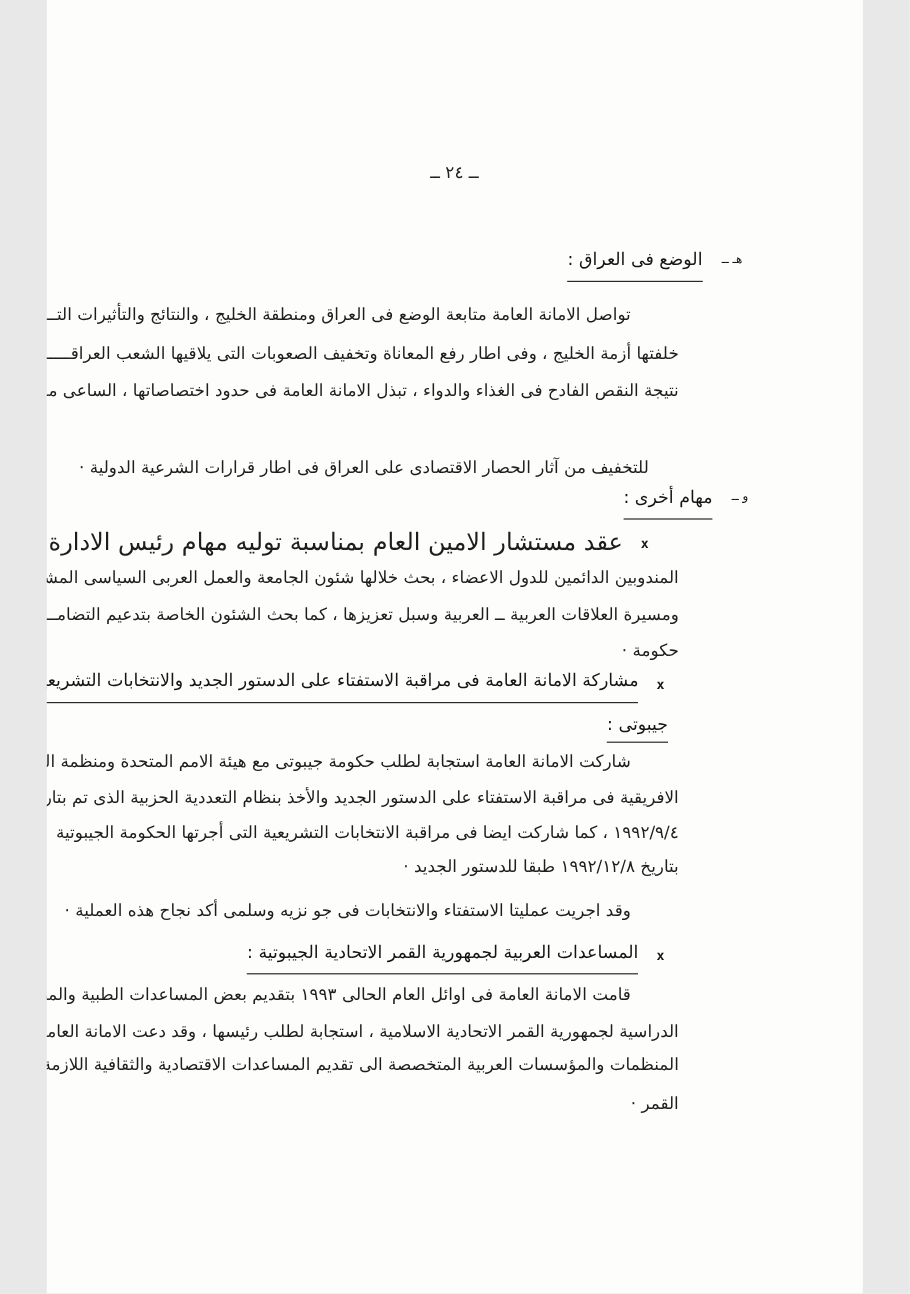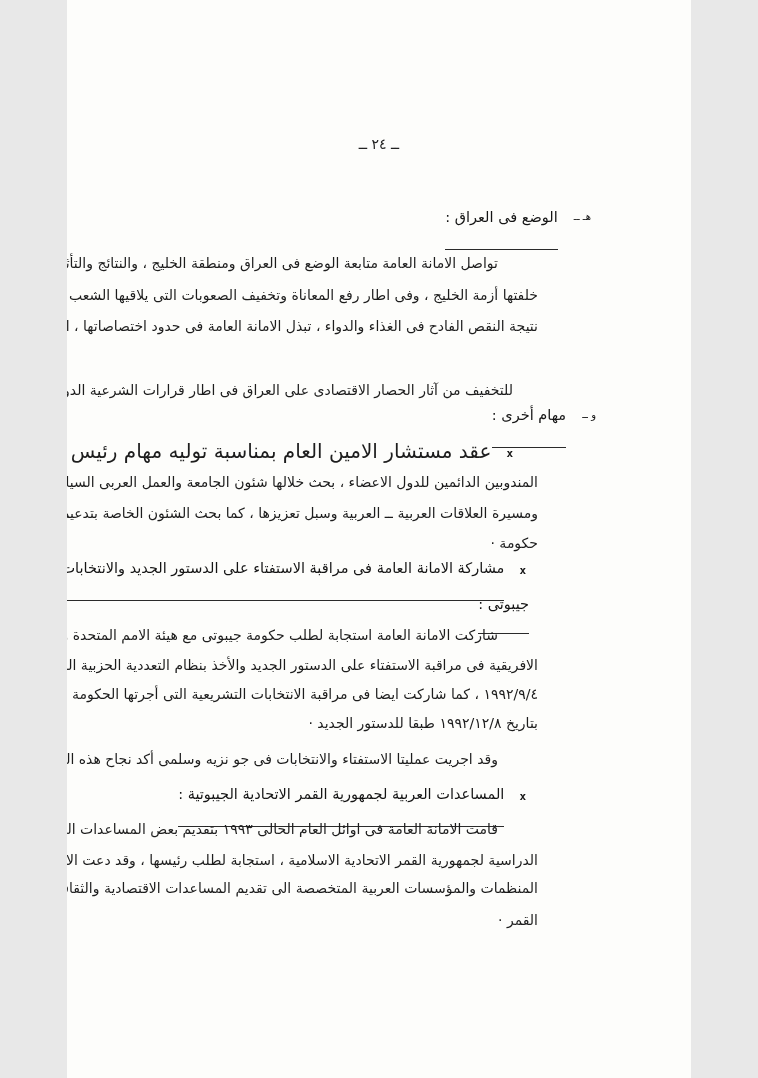--- a/index.html
+++ b/index.html
@@ -1,18 +1,18 @@
 <!DOCTYPE html>
 <html lang="ar" dir="rtl"><head>
 <meta charset="utf-8">
 <style>
   html,body{margin:0;padding:0;background:#e8e8e8;}
   .page{
     position:relative;
-    width:624px;height:1078px;
+    width:680px;height:1078px;
     margin:0 auto;
     background:#fdfdfb;
     overflow:hidden;
     font-family:"DejaVu Sans", sans-serif;
     color:#1d1d1d;
     direction:rtl;
   }
   .line{
     position:absolute;
     white-space:nowrap;
@@ -26,21 +26,21 @@
     position:absolute;
     left:0;right:0;
     text-align:center;
     font-size:14px;
     color:#222;
   }
   .hrow{display:flex;flex-direction:row;align-items:flex-start;gap:16px;}
   .marker{font-size:10px;color:#161616;}
   .utitle{
     border-bottom:1.5px solid #2a2a2a;
-    padding-bottom:21px;
+    padding-bottom:6px;
     font-size:14.5px;
     color:#141414;
   }
   .bullet{
     font-size:11px;
     font-weight:bold;
     color:#161616;
     position:relative;
     top:3px;
     font-family:"DejaVu Sans Mono", monospace;

